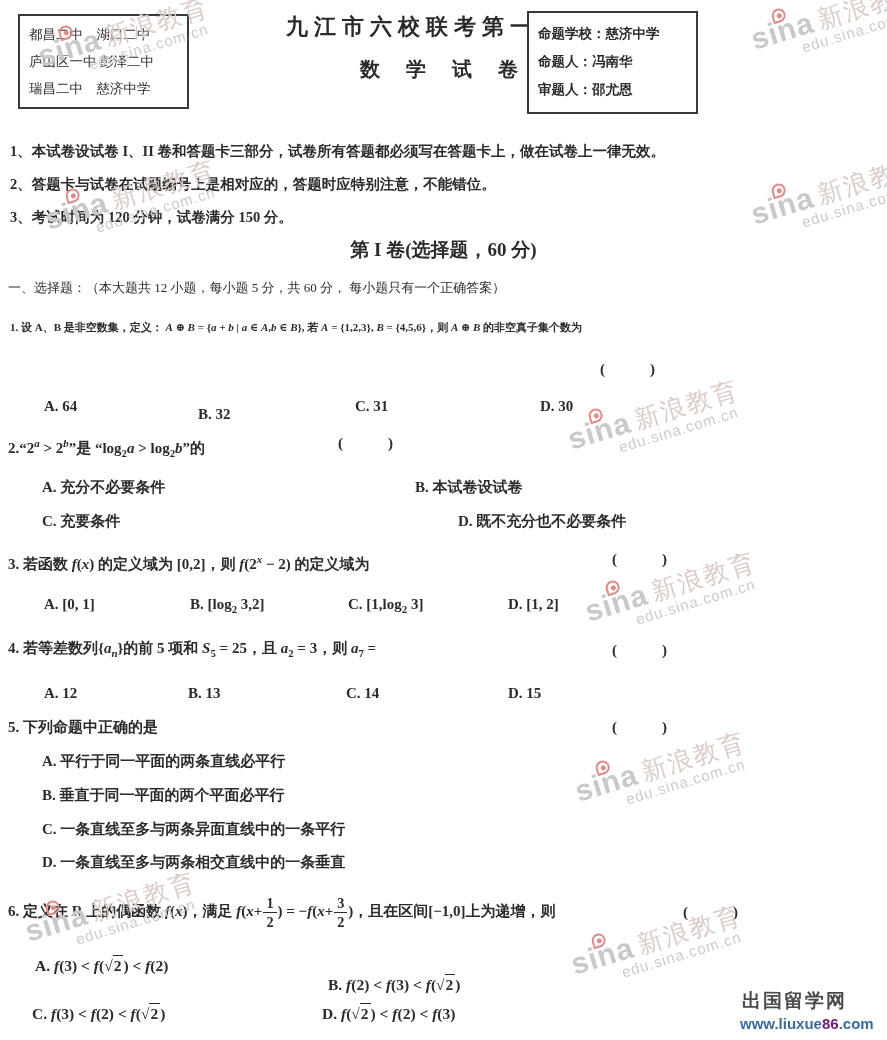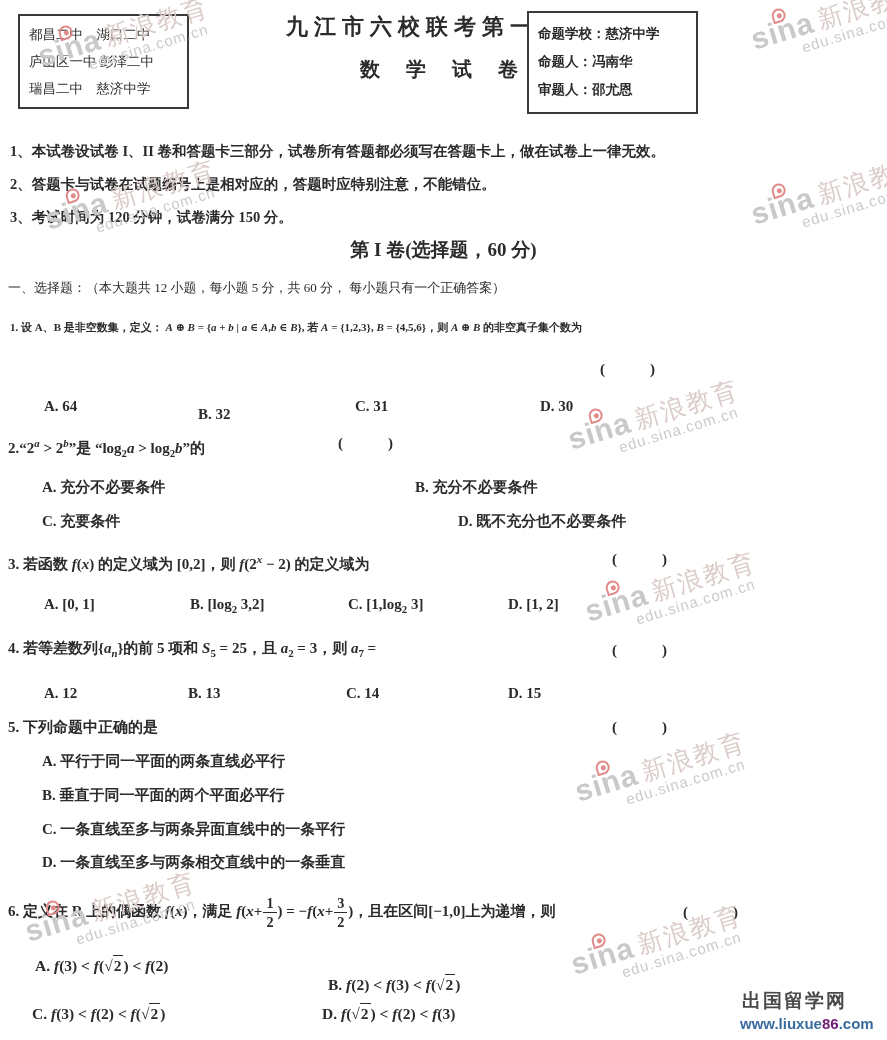--- a/index.html
+++ b/index.html
@@ -114,21 +114,21 @@
   <div class="abs" id="q1-stem"><span>1. 设 A、B 是非空数集，定义： </span><span class="it">A</span><span> ⊕ </span><span class="it">B</span><span> = {</span><span class="it">a</span><span> + </span><span class="it">b</span><span> | </span><span class="it">a</span><span> ∈ </span><span class="it">A</span><span>,</span><span class="it">b</span><span> ∈ </span><span class="it">B</span><span>}, 若 </span><span class="it">A</span><span> = {1,2,3}, </span><span class="it">B</span><span> = {4,5,6}，则 </span><span class="it">A</span><span> ⊕ </span><span class="it">B</span><span> 的非空真子集个数为</span></div>
   <div class="abs" id="q1-br">(　　　)</div>
   <div class="abs" id="q1-a">A. 64</div>
   <div class="abs" id="q1-b">B. 32</div>
   <div class="abs" id="q1-c">C. 31</div>
   <div class="abs" id="q1-d">D. 30</div>
 
   <div class="abs" id="q2-stem"><span>2.“2</span><sup class="it">a</sup><span> &gt; 2</span><sup class="it">b</sup><span>”是 “log</span><sub>2</sub><span class="it">a</span><span> &gt; log</span><sub>2</sub><span class="it">b</span><span>”的</span></div>
   <div class="abs" id="q2-br">(　　　)</div>
   <div class="abs" id="q2-a">A. 充分不必要条件</div>
-  <div class="abs" id="q2-b">B. 充分不必要条件</div>
+  <div class="abs" id="q2-b">B. 本试卷设试卷</div>
   <div class="abs" id="q2-c">C. 充要条件</div>
   <div class="abs" id="q2-d">D. 既不充分也不必要条件</div>
 
   <div class="abs" id="q3-stem"><span>3. 若函数 </span><span class="it">f</span><span>(</span><span class="it">x</span><span>) 的定义域为 [0,2]，则 </span><span class="it">f</span><span>(2</span><sup class="it">x</sup><span> − 2) 的定义域为</span></div>
   <div class="abs" id="q3-br">(　　　)</div>
   <div class="abs" id="q3-a"><span>A. [0, 1]</span></div>
   <div class="abs" id="q3-b"><span>B. [log</span><sub>2</sub><span> 3,2]</span></div>
   <div class="abs" id="q3-c"><span>C. [1,log</span><sub>2</sub><span> 3]</span></div>
   <div class="abs" id="q3-d"><span>D. [1, 2]</span></div>
 

